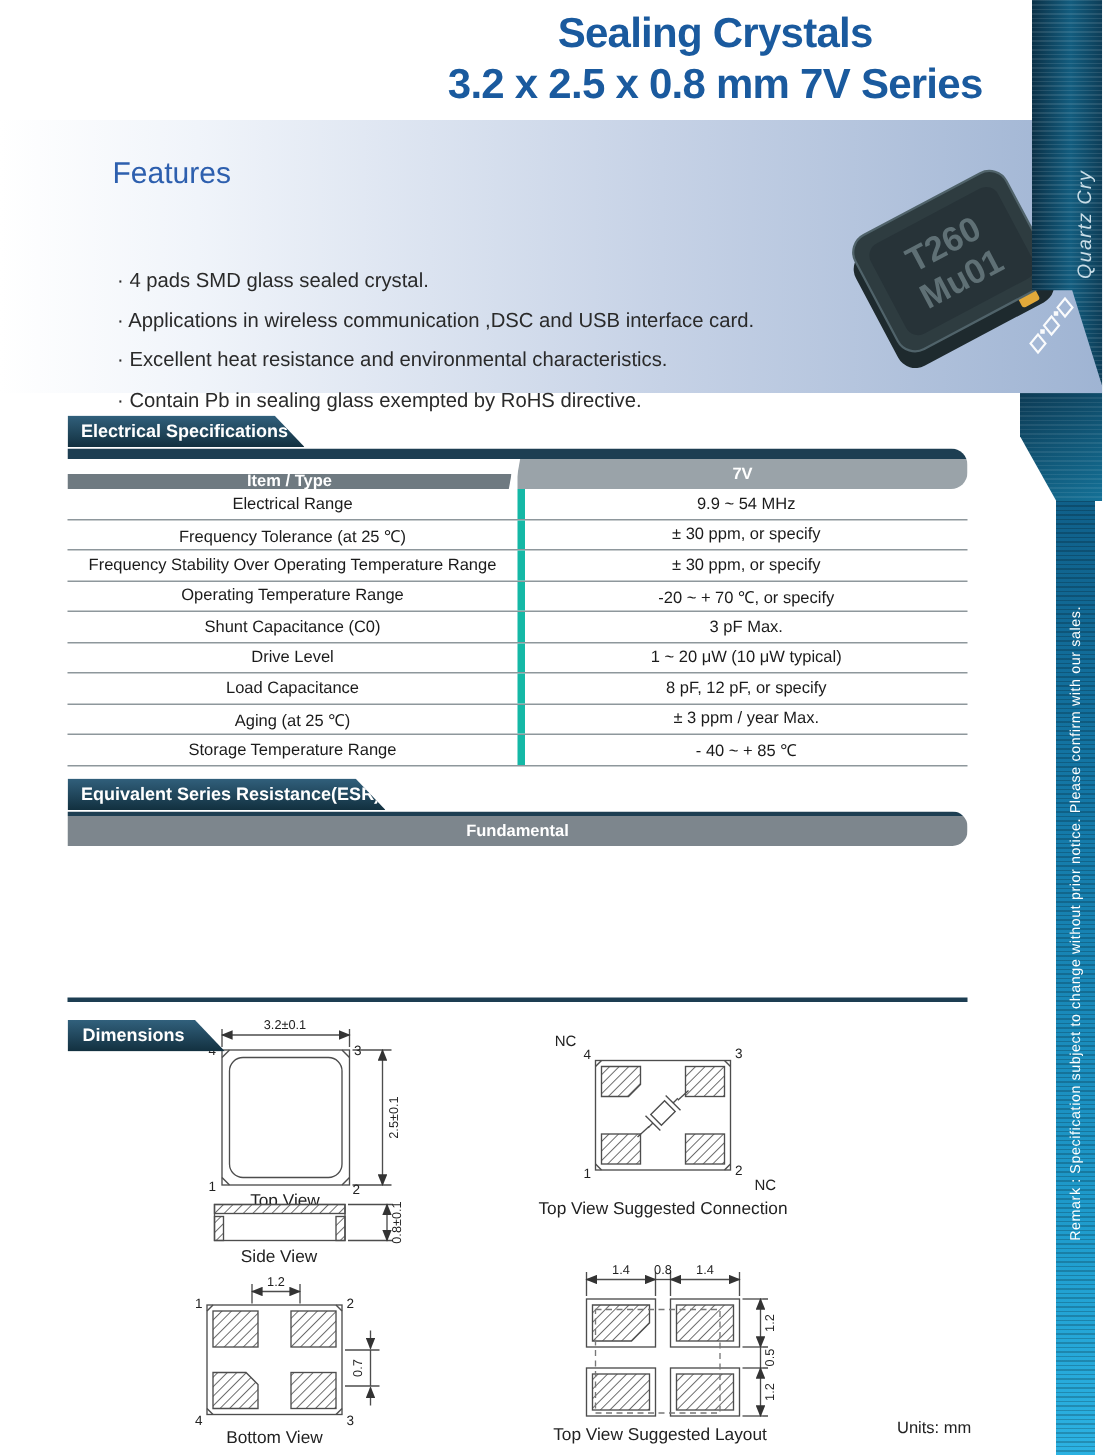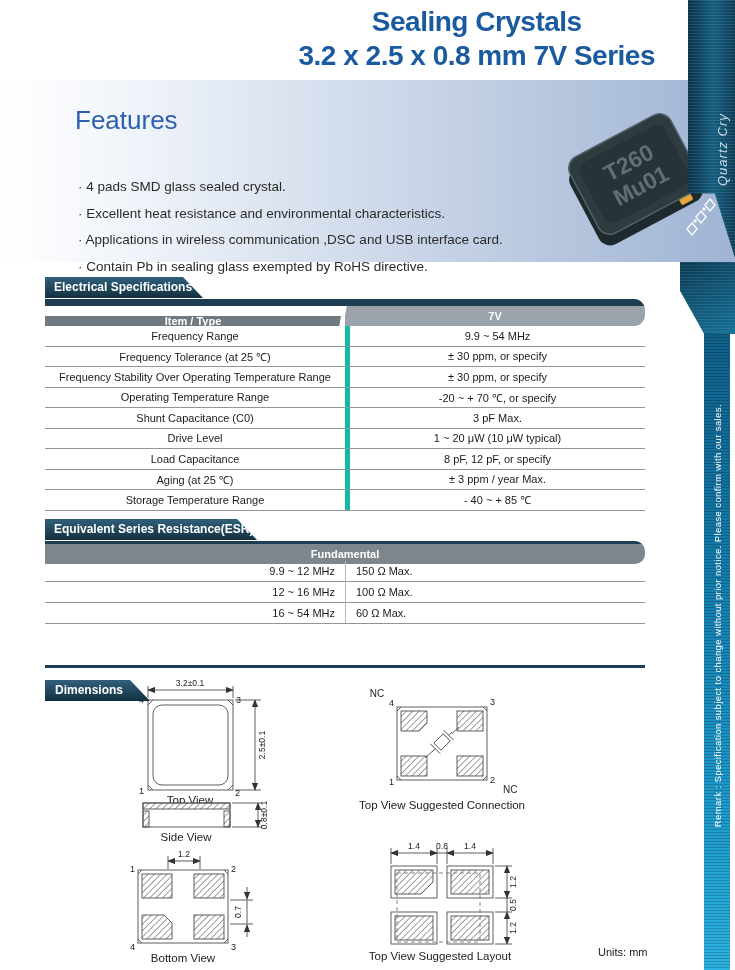--- a/index.html
+++ b/index.html
@@ -16,21 +16,21 @@
     clip-path: polygon(0 0, 100% 0, 100% 100%, 57% 75%, 0 75%); }
   .quartz-text { position:absolute; right:5px; bottom:72px; height:150px; overflow:hidden;
     writing-mode:vertical-rl; transform:rotate(180deg);
     font-style:italic; font-size:13px; color:#c9dde7; letter-spacing:1px; white-space:nowrap; }
   .chain-icon { position:absolute; left:686px; top:196px; z-index:6; }
 
   
   .features-band { position:absolute; left:0; top:80px; width:735px; height:182px; z-index:1;
     background:linear-gradient(90deg,#ffffff 0%,#f0f4fa 18%,#c6d2e6 60%,#9fb4d3 100%); }
   .features-heading { position:absolute; left:75px; top:105px; z-index:2;
-    font-size:26px; color:#2d5fae; }
+    font-size:20px; color:#2d5fae; }
   .features-list { position:absolute; left:78px; top:138px; z-index:2;
     font-size:13.5px; color:#2a2a2a; line-height:26.5px; list-style:none;margin-top:36px; }
   .features-list li::before { content:"· "; }
 
   .crystal-photo { position:absolute; left:563px; top:96px; z-index:3; }
 
   
   .side-strip { position:absolute; left:704px; top:262px; width:26px; height:708px; z-index:2;
     background:
       repeating-linear-gradient(180deg, rgba(0,0,0,0.20) 0px, rgba(0,0,0,0.20) 1px, transparent 1px, transparent 3px),
@@ -88,22 +88,22 @@
 
   <div class="title-block">
     <div>Sealing Crystals</div>
     <div>3.2 x 2.5 x 0.8 mm 7V Series</div>
   </div>
 
   <div class="features-band"></div>
   <div class="features-heading">Features</div>
   <ul class="features-list">
     <li>4 pads SMD glass sealed crystal.</li>
+    <li>Applications in wireless communication ,DSC and USB interface card.</li>
     <li>Excellent heat resistance and environmental characteristics.</li>
-    <li>Applications in wireless communication ,DSC and USB interface card.</li>
     <li>Contain Pb in sealing glass exempted by RoHS directive.</li>
   </ul>
 
   <svg class="crystal-photo" width="152" height="172" viewBox="0 0 152 172">
     <g transform="rotate(-28 76 86)">
       <rect x="14" y="44" width="116" height="86" rx="13" fill="#1e2a2e"></rect>
       <rect x="120" y="48" width="11" height="17" rx="2" fill="#e2a93a"></rect>
       <rect x="103" y="112" width="13" height="15" rx="2" fill="#e2a93a"></rect>
       <rect x="19" y="34" width="114" height="86" rx="13" fill="#2e3c40" stroke="#50636a" stroke-width="1.5"></rect>
       <rect x="28" y="43" width="96" height="68" rx="9" fill="#273338"></rect>
@@ -134,21 +134,21 @@
   <div class="elec-head">
     <div class="elec-topbar"></div>
     <div class="elec-header-row">
       <div class="hcell hcell-left">Item / Type</div>
       <div class="hgap"></div>
       <div class="hcell hcell-right">7V</div>
     </div>
   </div>
   <div class="elec-rows">
     <div class="srow">
-        <div class="c-item">Frequency Range</div>
+        <div class="c-item">Electrical Range</div>
         <div class="c-value">9.9 ~ 54 MHz</div>
       </div>
     <div class="srow">
         <div class="c-item">Frequency Tolerance (at 25 ℃)</div>
         <div class="c-value">± 30 ppm, or specify</div>
       </div>
     <div class="srow">
         <div class="c-item">Frequency Stability Over Operating Temperature Range</div>
         <div class="c-value">± 30 ppm, or specify</div>
       </div>
@@ -175,34 +175,20 @@
     <div class="srow">
         <div class="c-item">Storage Temperature Range</div>
         <div class="c-value">- 40 ~ + 85 ℃</div>
       </div>
   </div>
 
   <div class="banner" style="left:45px; top:519px; width:212px;">Equivalent Series Resistance(ESR)</div>
   <div class="esr-head">
     <div class="esr-topline"></div>
     <div class="esr-bar">Fundamental</div>
-  </div>
-  <div class="esr-rows">
-    <div class="erow">
-        <div class="c-range">9.9 ~ 12 MHz</div>
-        <div class="c-ohm">150 Ω Max.</div>
-      </div>
-    <div class="erow">
-        <div class="c-range">12 ~ 16 MHz</div>
-        <div class="c-ohm">100 Ω Max.</div>
-      </div>
-    <div class="erow">
-        <div class="c-range">16 ~ 54 MHz</div>
-        <div class="c-ohm">60 Ω Max.</div>
-      </div>
   </div>
 
   <div class="banner" style="left:45px; top:680px; width:105px;padding-left:10px;">Dimensions</div>
   <div class="dims-line"></div>
 
   <svg class="dims-svg" width="570" height="298" viewBox="0 0 570 298">
     <defs>
       <pattern id="hh" width="4.5" height="4.5" patternUnits="userSpaceOnUse" patternTransform="rotate(45)">
         <rect width="4.5" height="4.5" fill="#ffffff"></rect>
         <line x1="0" y1="0" x2="0" y2="4.5" stroke="#6a6a6a" stroke-width="1.3"></line>

